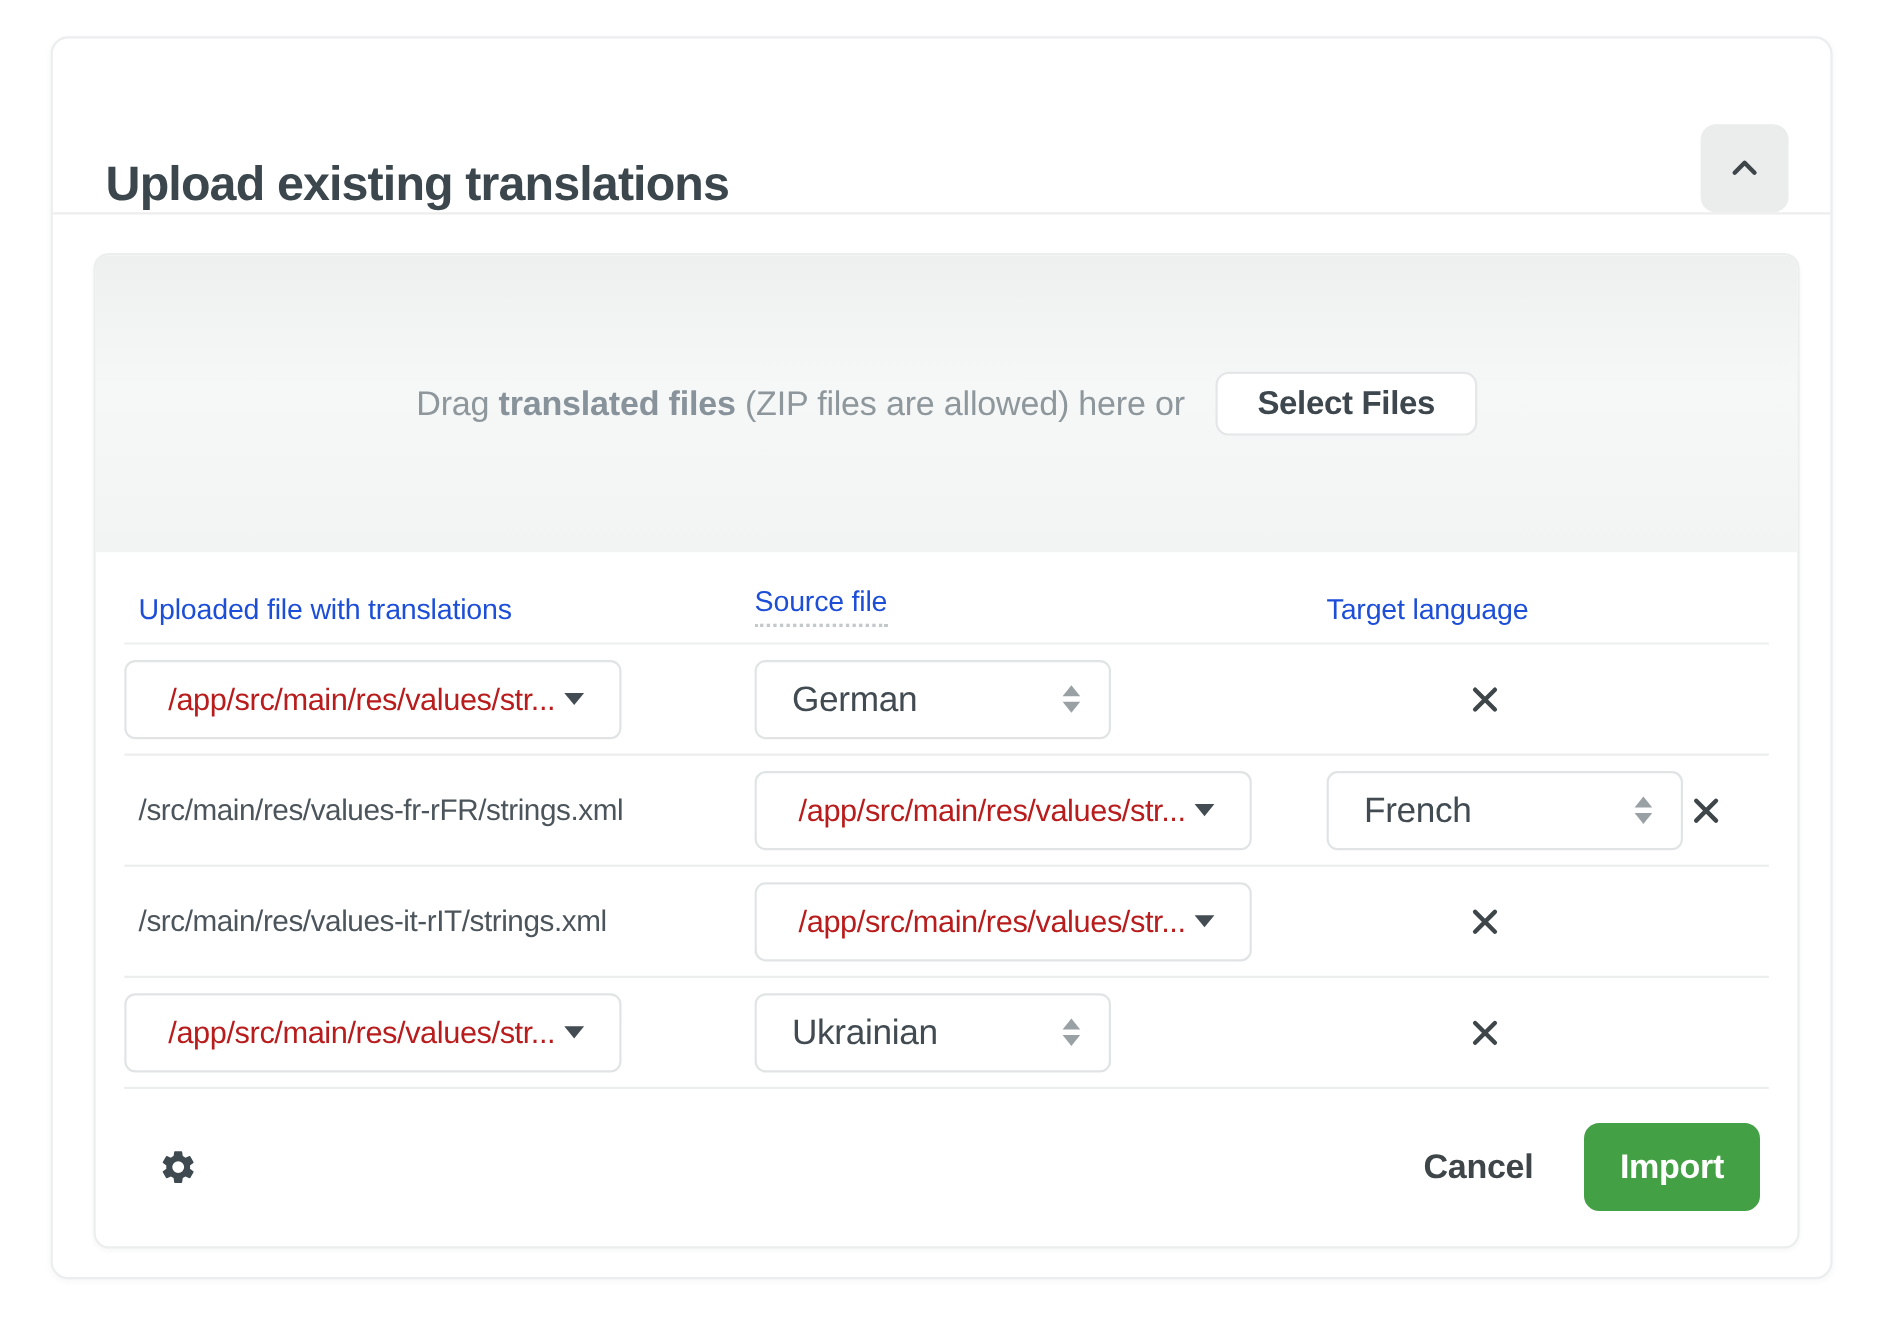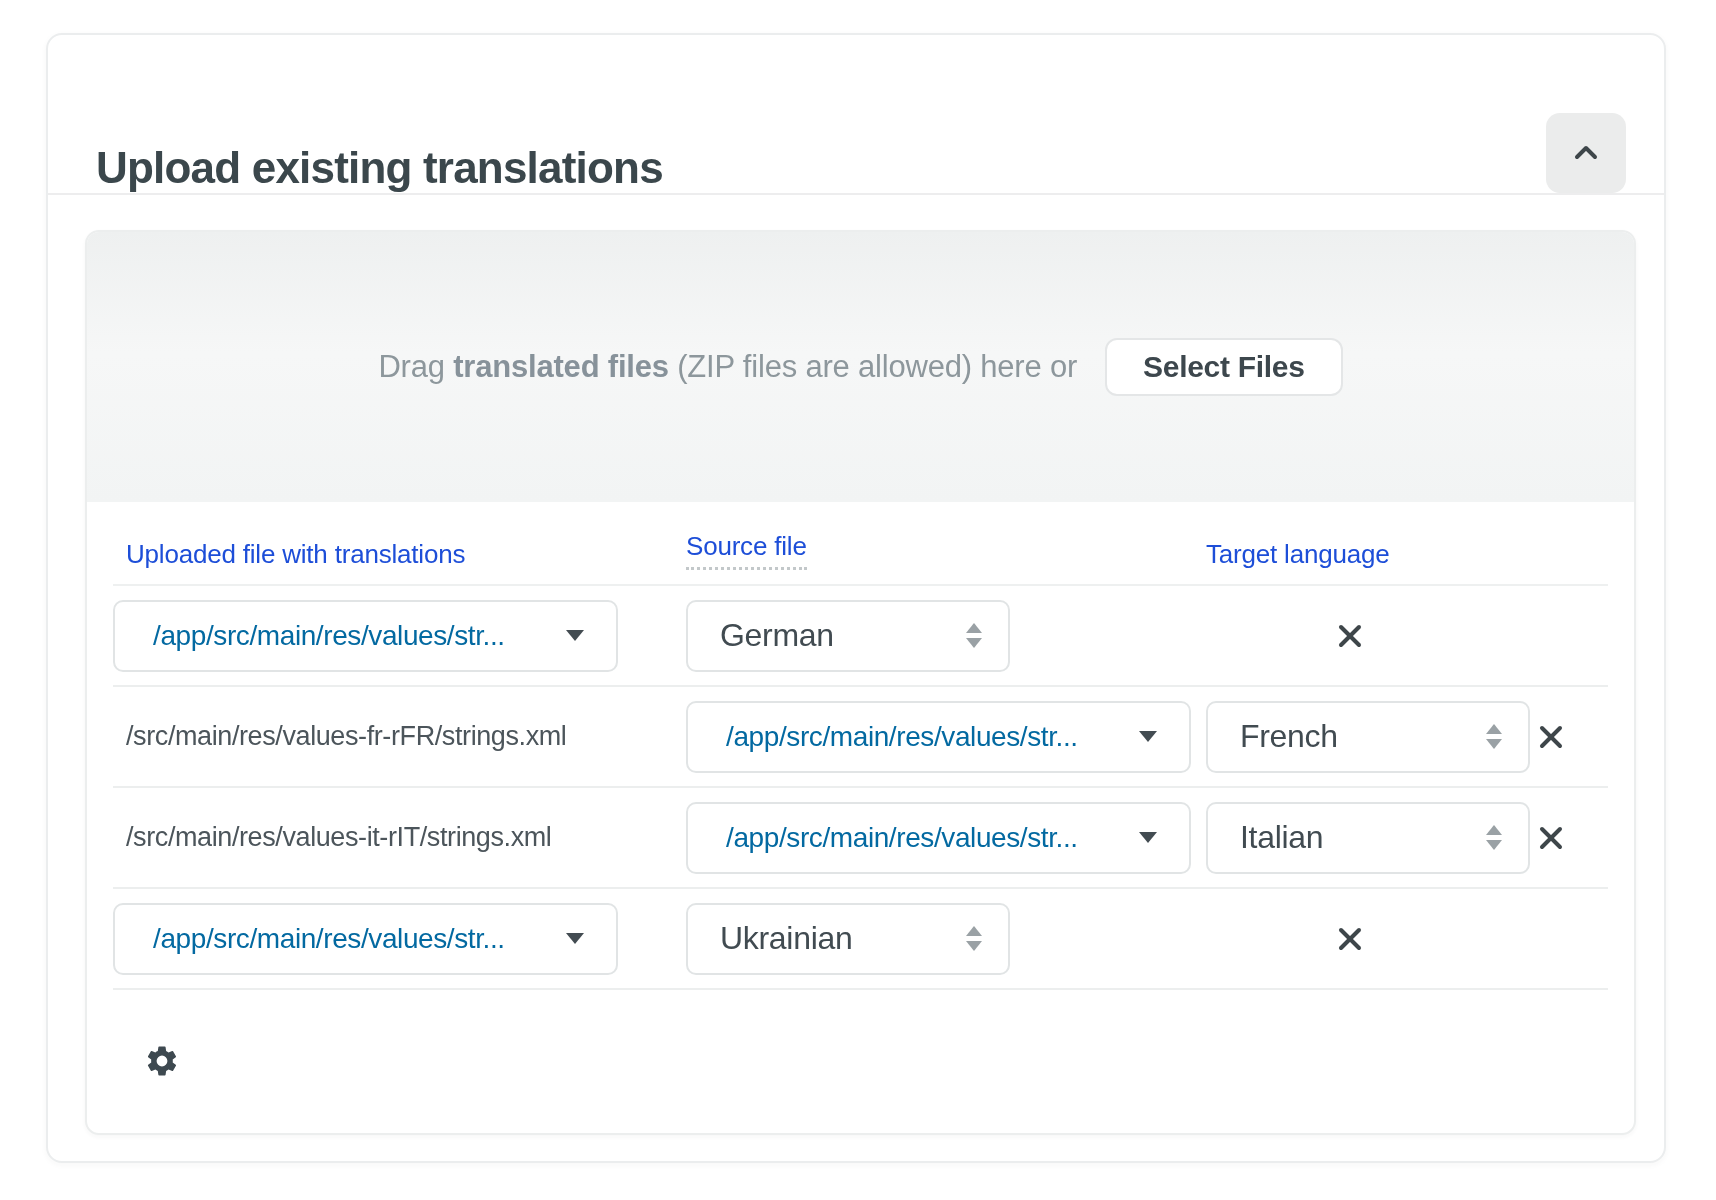--- a/index.html
+++ b/index.html
@@ -120,25 +120,25 @@
     height: 72px;
     background: #fff;
     border: 2px solid #e1e4e5;
     border-radius: 10px;
     display: flex;
     align-items: center;
     justify-content: space-between;
     cursor: pointer;
   }
   .source-select {
-    width: 505px;
+    width: 452px;
     padding: 0 32px 0 38px;
     font-size: 28px;
     letter-spacing: -0.4px;
-    color: #0369a1;
+    color: #b91c1c;
     white-space: nowrap;
   }
   .lang-select {
     width: 324px;
     padding: 0 26px 0 32px;
     font-size: 32px;
     letter-spacing: -0.3px;
     color: #414b51;
   }
   .caret-down {
@@ -290,29 +290,20 @@
   </div>
 
   <div class="trow">
     <div class="path-cell">/src/main/res/values-it-rIT/strings.xml</div>
     <div>
       <div class="select-box source-select">
         <span>/app/src/main/res/values/str...</span>
         <span class="caret-down"></span>
       </div>
     </div>
-    <div>
-      <div class="select-box lang-select">
-        <span>Italian</span>
-        <span class="caret-updown">
-                  <span class="up"></span>
-                  <span class="down"></span>
-                </span>
-      </div>
-    </div>
     <div class="remove-cell">
       <button class="remove-btn">
         <span style="display:flex">
           <svg width="30" height="30" viewBox="0 0 30 30">
             <line x1="6" y1="6" x2="24" y2="24" stroke="#3e464a" stroke-width="4" stroke-linecap="round"></line>
             <line x1="24" y1="6" x2="6" y2="24" stroke="#3e464a" stroke-width="4" stroke-linecap="round"></line>
           </svg>
         </span>
       </button>
     </div>
@@ -349,16 +340,20 @@
     </div>
 
     <div class="footer">
       <button class="settings-btn">
         <span style="display:flex">
           <svg width="36" height="36" viewBox="0 0 24 24">
             <path fill="#3e4950" d="M19.14 12.94a7.07 7.07 0 0 0 .06-.94 7.07 7.07 0 0 0-.06-.94l2.03-1.58a.5.5 0 0 0 .12-.63l-1.92-3.32a.5.5 0 0 0-.6-.22l-2.39.96a7.28 7.28 0 0 0-1.62-.94l-.36-2.54a.5.5 0 0 0-.5-.42h-3.84a.5.5 0 0 0-.5.42l-.36 2.54c-.58.24-1.13.55-1.62.94l-2.39-.96a.5.5 0 0 0-.6.22L2.67 8.85a.5.5 0 0 0 .12.63l2.03 1.58a7.07 7.07 0 0 0 0 1.88l-2.03 1.58a.5.5 0 0 0-.12.63l1.92 3.32c.13.23.4.32.6.22l2.39-.96c.49.39 1.04.7 1.62.94l.36 2.54c.04.24.25.42.5.42h3.84c.25 0 .46-.18.5-.42l.36-2.54a7.28 7.28 0 0 0 1.62-.94l2.39.96c.23.09.47 0 .6-.22l1.92-3.32a.5.5 0 0 0-.12-.63l-2.03-1.58zM12 15.6A3.6 3.6 0 1 1 12 8.4a3.6 3.6 0 0 1 0 7.2z"></path>
           </svg>
         </span>
       </button>
+      <div class="footer-actions">
+        <button class="cancel-btn">Cancel</button>
+        <button class="import-btn">Import</button>
+      </div>
     </div>
 
   </div>
 </div>
 
 </body></html>

